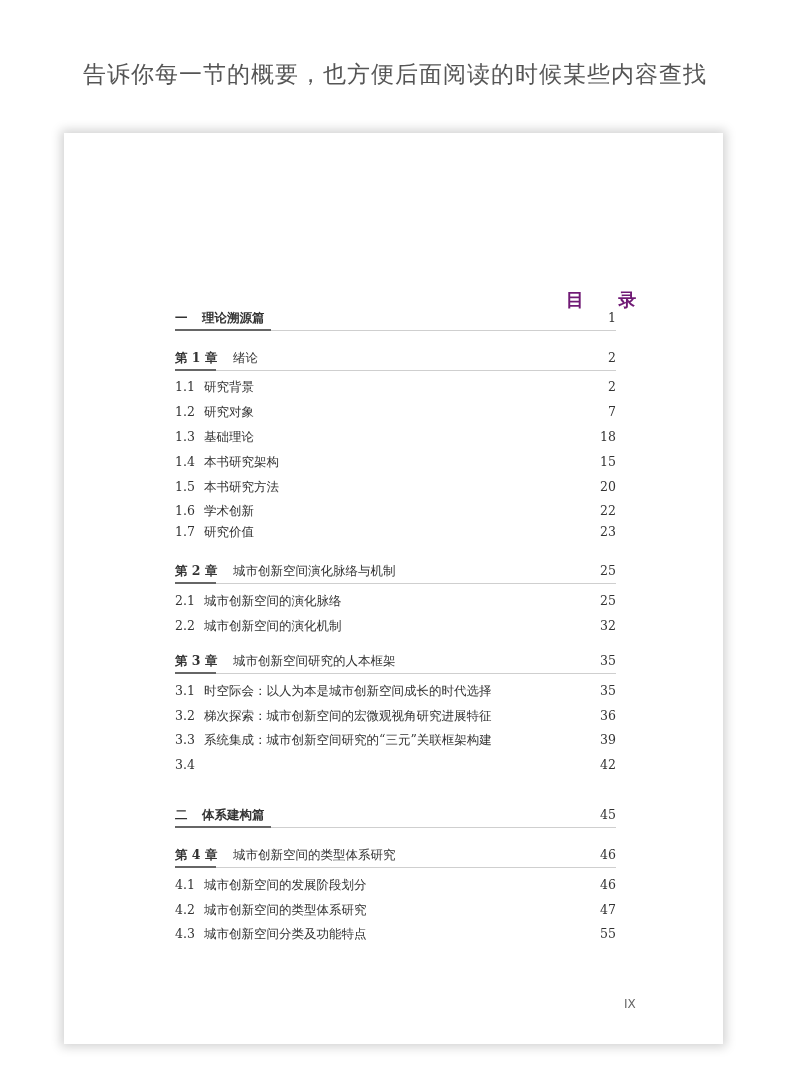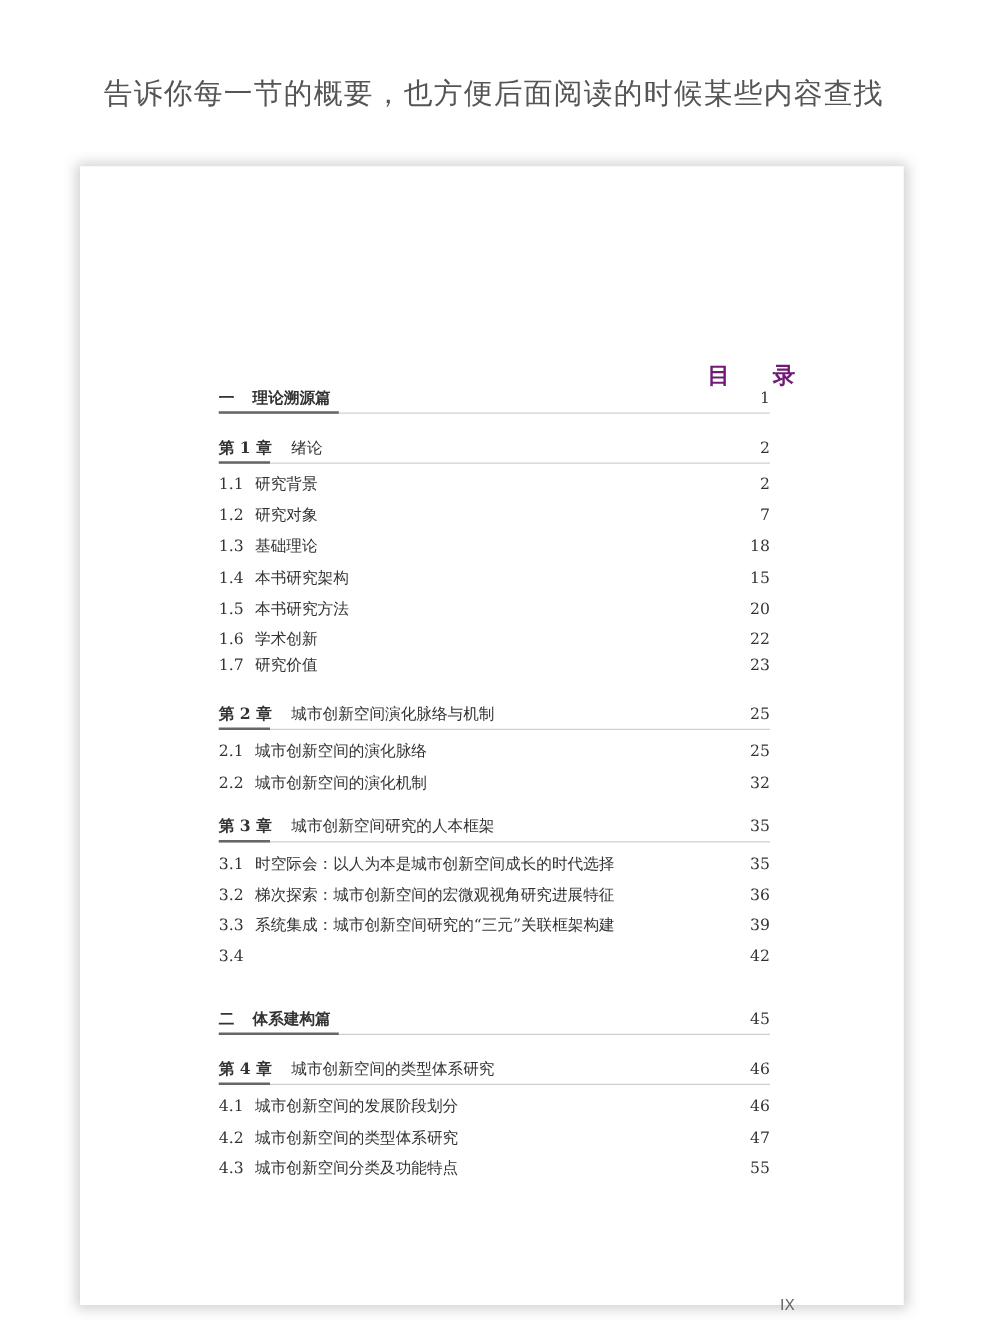--- a/index.html
+++ b/index.html
@@ -31,21 +31,21 @@
   .row .page-no { position:absolute; right:0; }
   .row.part .label { left:27px; font-weight:bold; }
   .row.chapter .label { left:58px; font-weight:normal; }
   .row.chapter .num, .row.part .num { font-weight:bold; }
   .rule {
     position:absolute; left:0; width:441px; height:1px; background:#cfcfcf;
   }
   .rule .dark { position:absolute; left:0; top:-1px; height:2px; background:#666; }
   .folio {
     position:absolute; left:560px; top:864px; font-family:"DejaVu Sans","Liberation Sans",sans-serif;
-    font-size:12px; color:#666;margin-top:40px;
+    font-size:12px; color:#666;
   }
 </style>
 </head>
 <body>
 
 <div class="banner">告诉你每一节的概要，也方便后面阅读的时候某些内容查找</div>
 
 <div class="page">
   <div class="toc-title">目  录</div>
 

